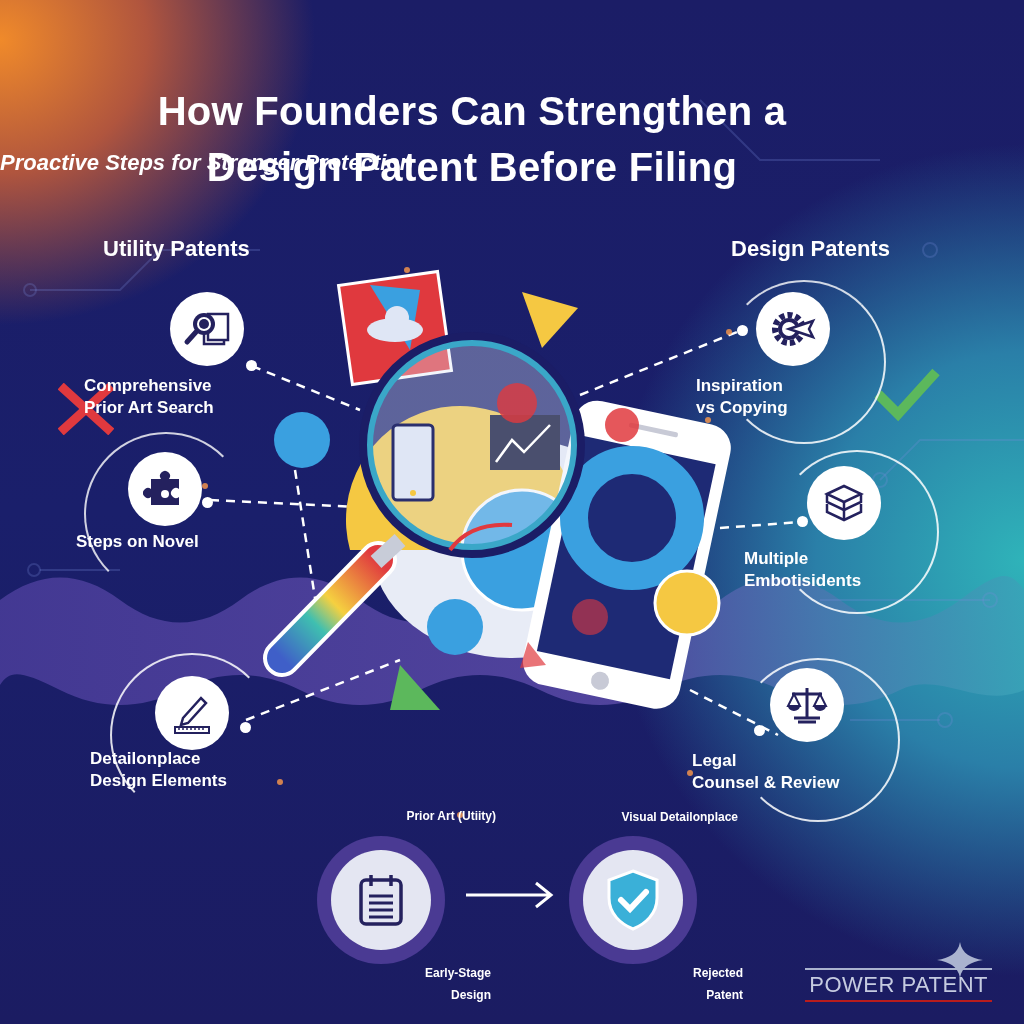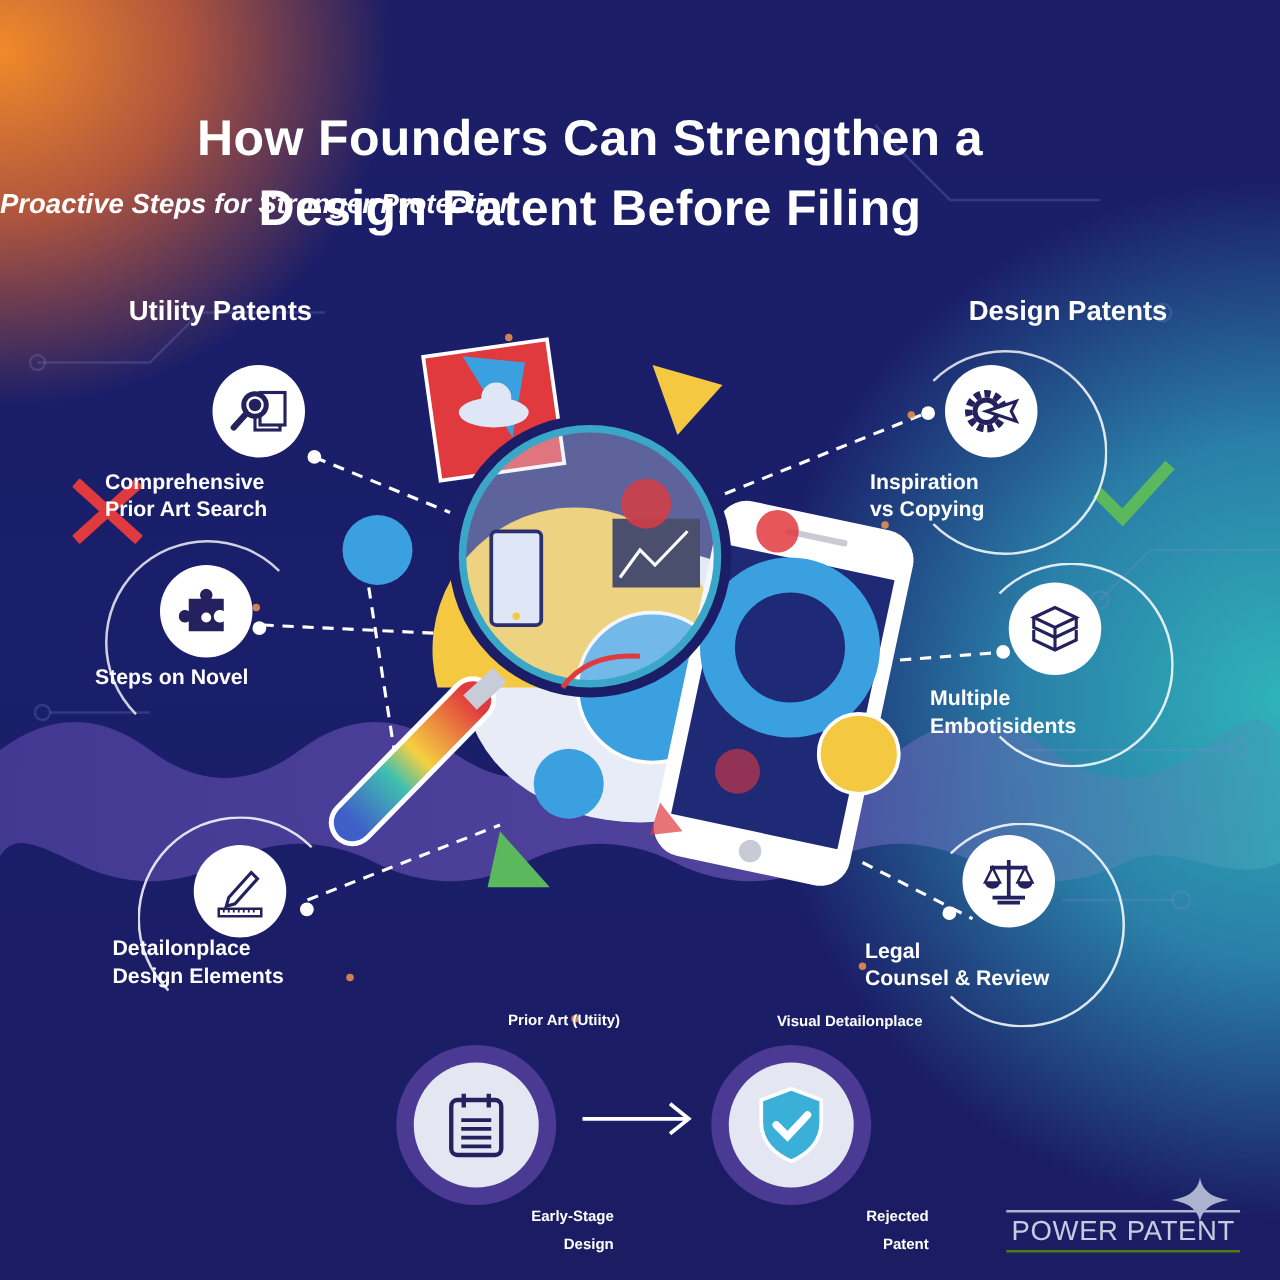--- a/index.html
+++ b/index.html
@@ -14,21 +14,21 @@
   .subtitle{left:0;width:1014px;top:150px;text-align:left;font-weight:bold;font-size:22px;font-style:italic;}
   .section{font-weight:bold;font-size:22px;}
   .icon-circle{position:absolute;width:74px;height:74px;border-radius:50%;background:#fff;display:flex;align-items:center;justify-content:center;}
   .ring{position:absolute;border-radius:50%;border:2px solid rgba(255,255,255,0.85);}
   .label{position:absolute;font-weight:bold;font-size:17px;line-height:22px;width:200px;}
   .dot{position:absolute;width:11px;height:11px;border-radius:50%;background:#fff;}
   .wave{left:0;top:560px;width:1024px;height:150px;}
   .bottom-ring{position:absolute;width:128px;height:128px;border-radius:50%;background:#4a3a93;display:flex;align-items:center;justify-content:center;}
   .bottom-inner{width:100px;height:100px;border-radius:50%;background:#e4e6f2;display:flex;align-items:center;justify-content:center;}
   .blabel{position:absolute;text-align:right;font-weight:bold;font-size:12px;line-height:22px;width:220px;}
-  .logo{right:32px;top:968px;font-size:22px;letter-spacing:0.5px;color:#c5cbe0;border-top:2px solid #aab3cf;border-bottom:2px solid #4d7c0f;padding:2px 4px;}
+  .logo{right:32px;top:968px;font-size:22px;letter-spacing:0.5px;color:#c5cbe0;border-top:2px solid #aab3cf;border-bottom:2px solid #b91c1c;padding:2px 4px;}
 </style>
 </head>
 <body>
 
 <svg class="abs wave" viewBox="0 0 1024 150" preserveAspectRatio="none">
   <defs>
     <linearGradient id="wg" x1="0" x2="1">
       <stop offset="0" stop-color="#4a3d9a"></stop>
         <stop offset="0.6" stop-color="#5a4aa6"></stop>
         <stop offset="1" stop-color="#3aa3b8"></stop>
@@ -74,21 +74,21 @@
   </g>
 </svg>
 
 <div class="abs title">
   <div>How Founders Can Strengthen a</div>
   <div>Design Patent Before Filing</div>
 </div>
 <div class="abs subtitle">Proactive Steps for Stronger Protection</div>
 
 <div class="abs section" style="left:103px;top:236px;">Utility Patents</div>
-<div class="abs section" style="left:731px;top:236px;margin-left:44px;">Design Patents</div>
+<div class="abs section" style="left:731px;top:236px;">Design Patents</div>
 
 <svg class="abs" style="left:58px;top:383px;width:56px;height:52px;" viewBox="0 0 56 52">
   <path d="M6,6 L50,46 M50,6 L6,46" stroke="#e0393e" stroke-width="9" stroke-linecap="square"></path>
 </svg>
 <svg class="abs" style="left:872px;top:364px;width:70px;height:60px;" viewBox="0 0 70 60">
   <path d="M6,30 L26,50 L64,8" stroke="#5cb85c" stroke-width="10" fill="none"></path>
 </svg>
 
 <div class="icon-circle" style="left:170px;top:292px;">
   <svg width="50" height="50" viewBox="0 0 50 50">

